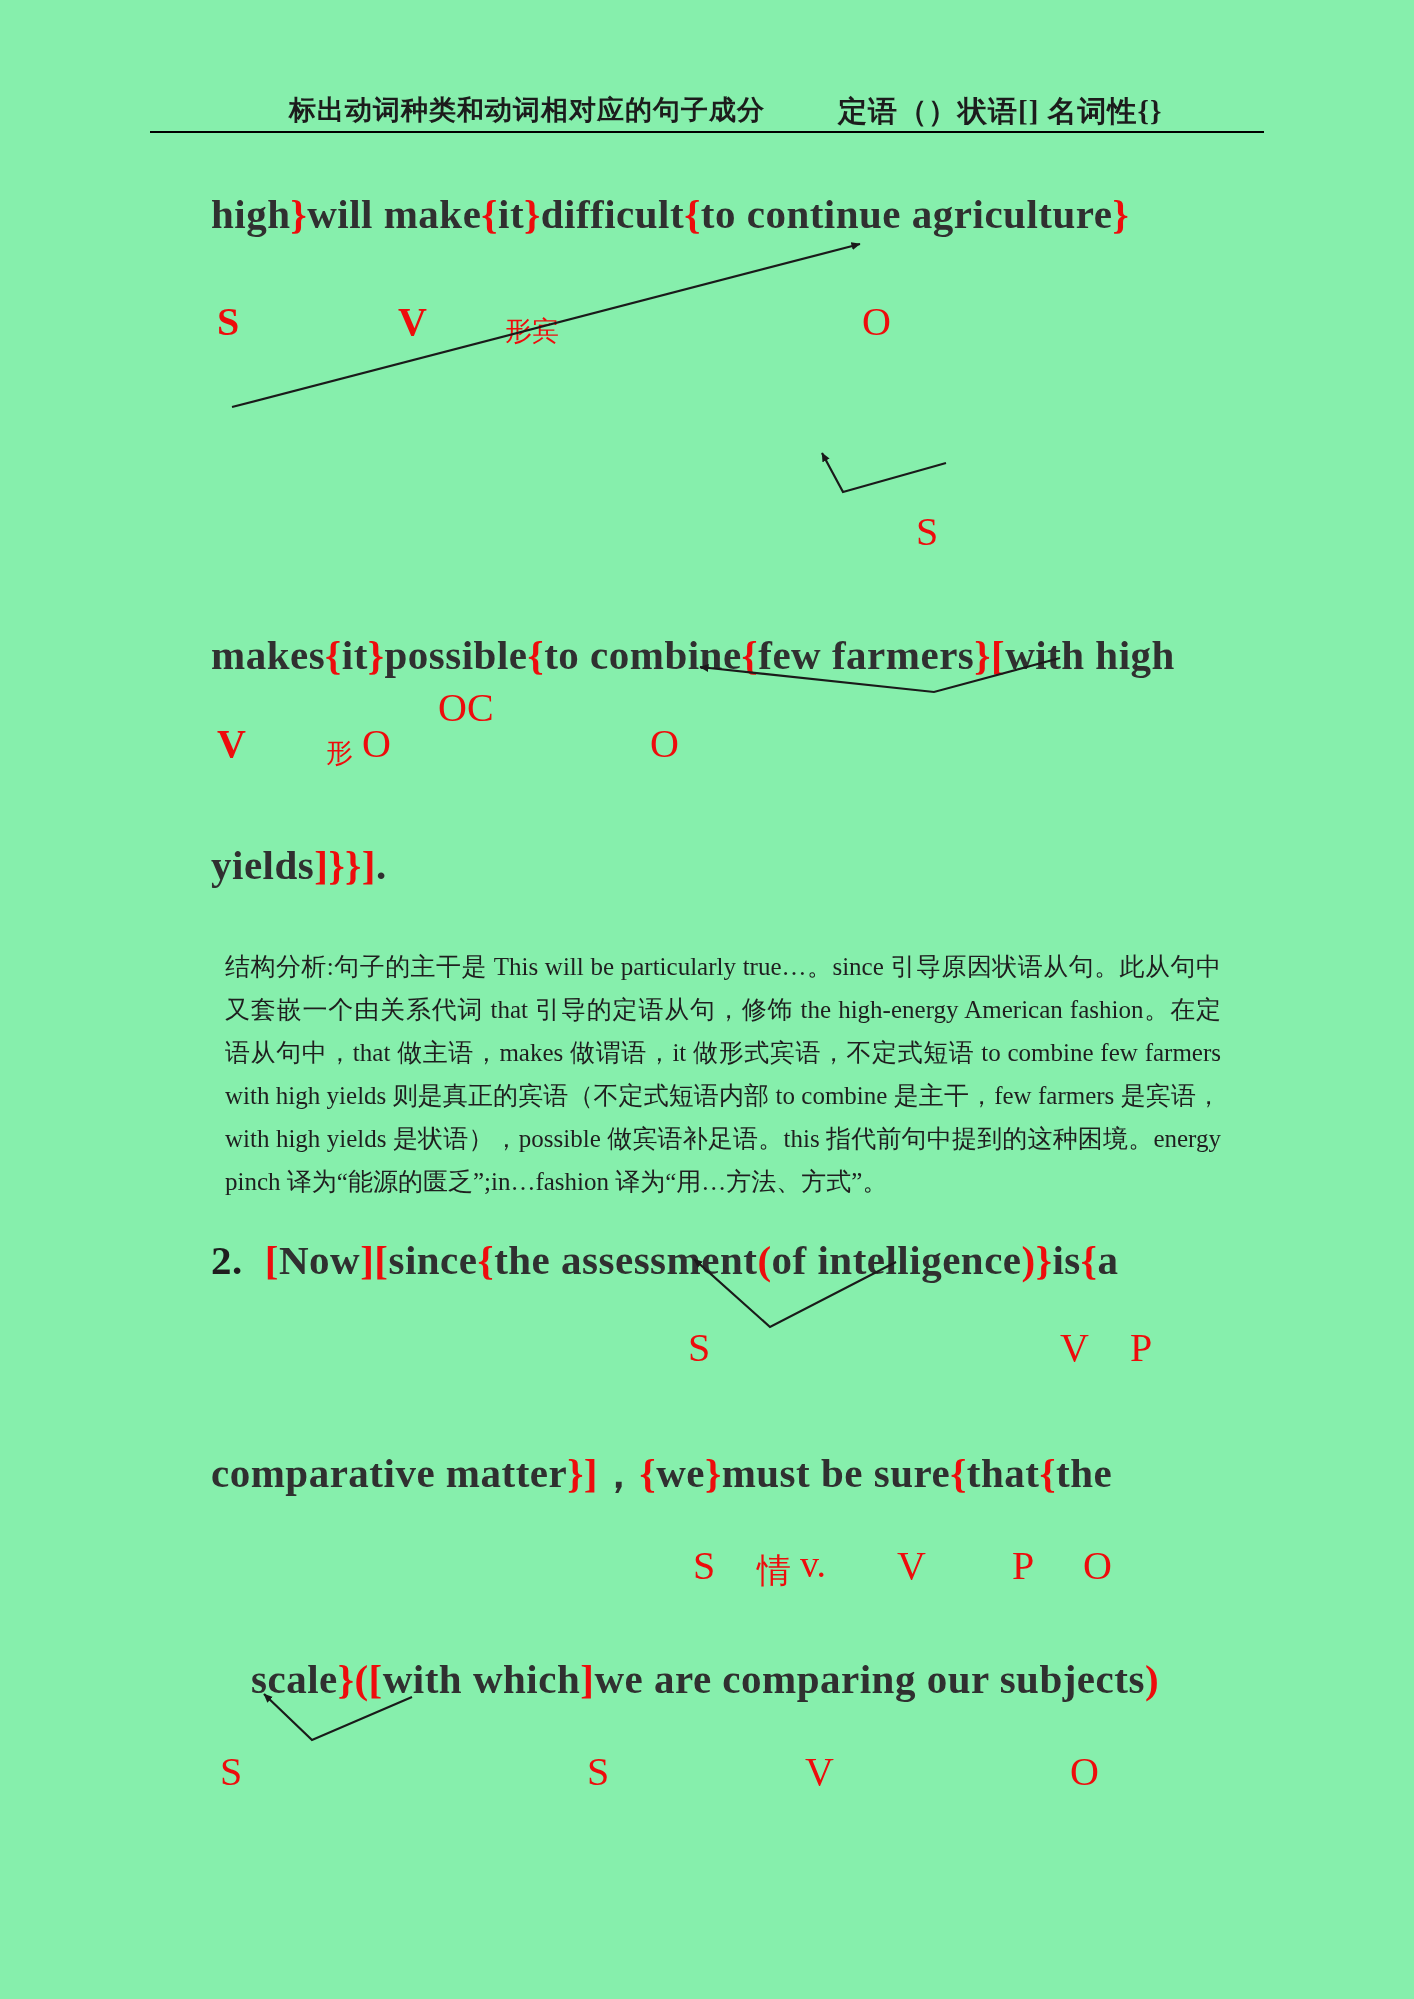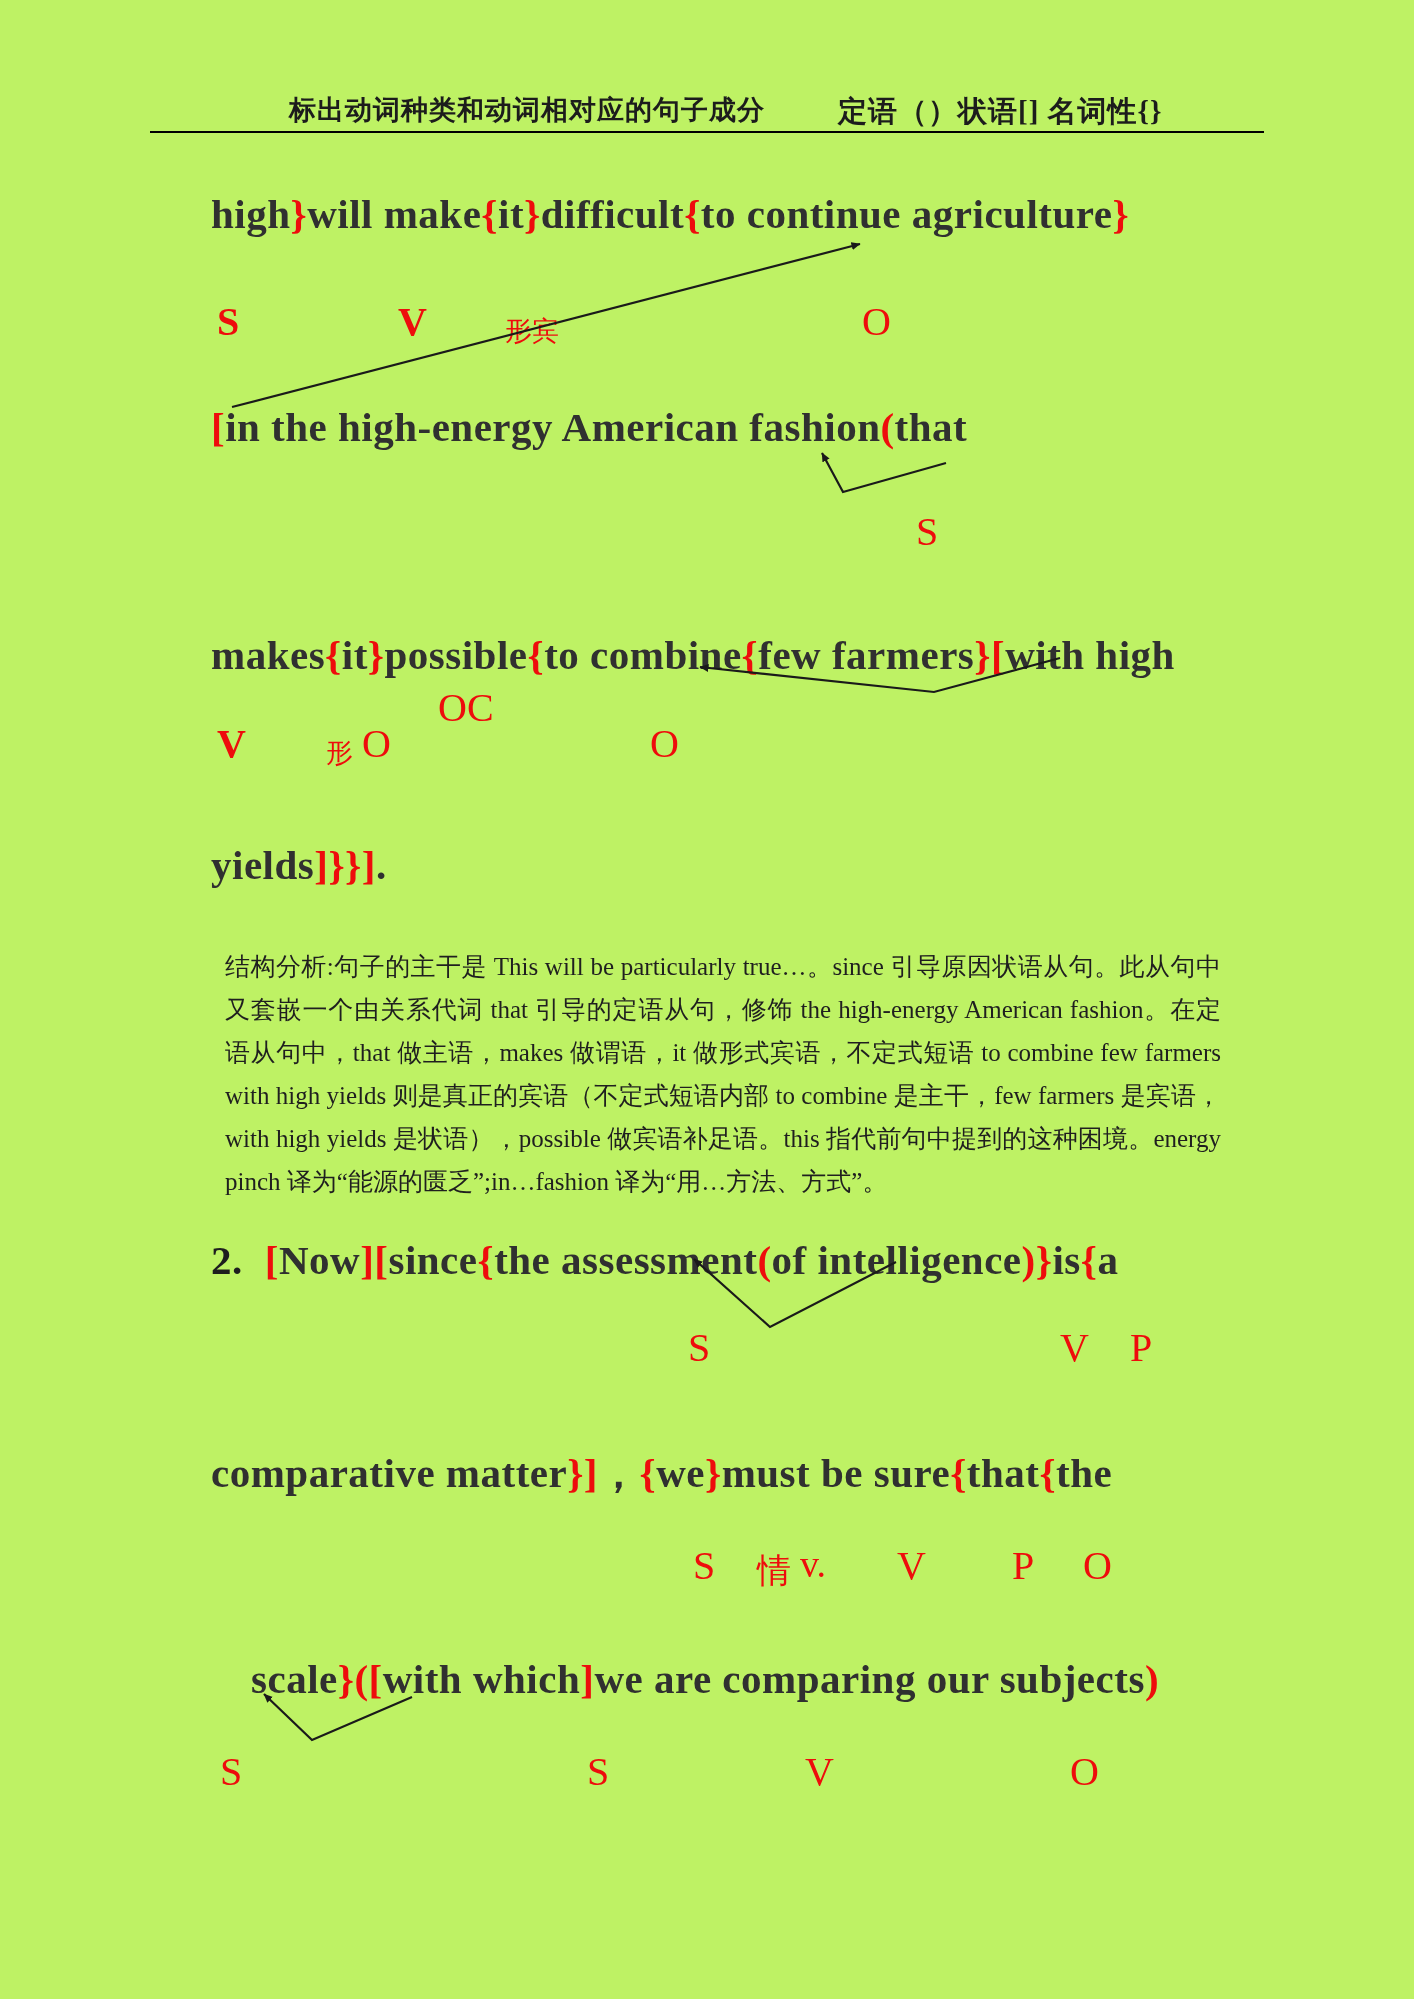--- a/index.html
+++ b/index.html
@@ -1,20 +1,20 @@
 <!DOCTYPE html>
 <html><head>
 <meta charset="utf-8">
 <style>
   html,body{margin:0;padding:0;background:#888;}
   .page{
     position:relative;
     width:1414px;height:1999px;
     margin:0 auto;
-    background:#bef264;
+    background:#86efac;
     font-family:"Liberation Serif","DejaVu Serif",serif;
     color:#262626;
     overflow:hidden;
   }
   
   .hdr-left{position:absolute;top:92px;left:289px;font-size:27px;font-weight:bold;letter-spacing:1px;color:#1c1c1c;}
   .hdr-right{position:absolute;top:92px;left:838px;font-size:29px;font-weight:bold;letter-spacing:1px;color:#1c1c1c;}
   .hdr-rule{position:absolute;top:131px;left:150px;width:1114px;height:2px;background:#000;}
   
   .bigline{
@@ -44,21 +44,20 @@
 </head>
 <body>
 
 <div class="page" style="--red:#ee0c0c;">
 
   <span class="hdr-left">标出动词种类和动词相对应的句子成分</span>
   <span class="hdr-right">定语（）状语[] 名词性{}</span>
   <div class="hdr-rule"></div>
 
   <div class="bigline" style="top:190px;"><span class="seg-k">high</span><span class="seg-r">}</span><span class="seg-k">will make</span><span class="seg-r">{</span><span class="seg-k">it</span><span class="seg-r">}</span><span class="seg-k">difficult</span><span class="seg-r">{</span><span class="seg-k">to continue agriculture</span><span class="seg-r">}</span></div>
-  <div class="bigline" style="top:403px;"><span class="seg-r">[</span><span class="seg-k">in the high-energy American fashion</span><span class="seg-r">(</span><span class="seg-k">that</span></div>
   <div class="bigline" style="top:631px;"><span class="seg-k">makes</span><span class="seg-r">{</span><span class="seg-k">it</span><span class="seg-r">}</span><span class="seg-k">possible</span><span class="seg-r">{</span><span class="seg-k">to combine</span><span class="seg-r">{</span><span class="seg-k">few farmers</span><span class="seg-r">}</span><span class="seg-r">[</span><span class="seg-k">with high</span></div>
   <div class="bigline" style="top:841px;"><span class="seg-k">yields</span><span class="seg-r">]}}]</span><span class="seg-k">.</span></div>
   <div class="bigline" style="top:1236px;"><span class="seg-n">2.</span><span class="seg-r">[</span><span class="seg-k">Now</span><span class="seg-r">][</span><span class="seg-k">since</span><span class="seg-r">{</span><span class="seg-k">the assessment</span><span class="seg-r">(</span><span class="seg-k">of intelligence</span><span class="seg-r">)}</span><span class="seg-k">is</span><span class="seg-r">{</span><span class="seg-k">a</span></div>
   <div class="bigline" style="top:1446px;"><span class="seg-k">comparative matter</span><span class="seg-r">}]</span><span class="seg-k">，</span><span class="seg-r">{</span><span class="seg-k">we</span><span class="seg-r">}</span><span class="seg-k">must be sure</span><span class="seg-r">{</span><span class="seg-k">that</span><span class="seg-r">{</span><span class="seg-k">the</span></div>
   <div class="bigline" style="top:1655px;margin-left:40px;"><span class="seg-k">scale</span><span class="seg-r">}([</span><span class="seg-k">with which</span><span class="seg-r">]</span><span class="seg-k">we are comparing our subjects</span><span class="seg-r">)</span></div>
 
   <span class="lbl bold" style="top:298px;left:217px;">S</span>
   <span class="lbl bold" style="top:298px;left:398px;">V</span>
   <span class="lbl small" style="top:313px;left:505px;">形宾</span>
   <span class="lbl" style="top:298px;left:862px;">O</span>

